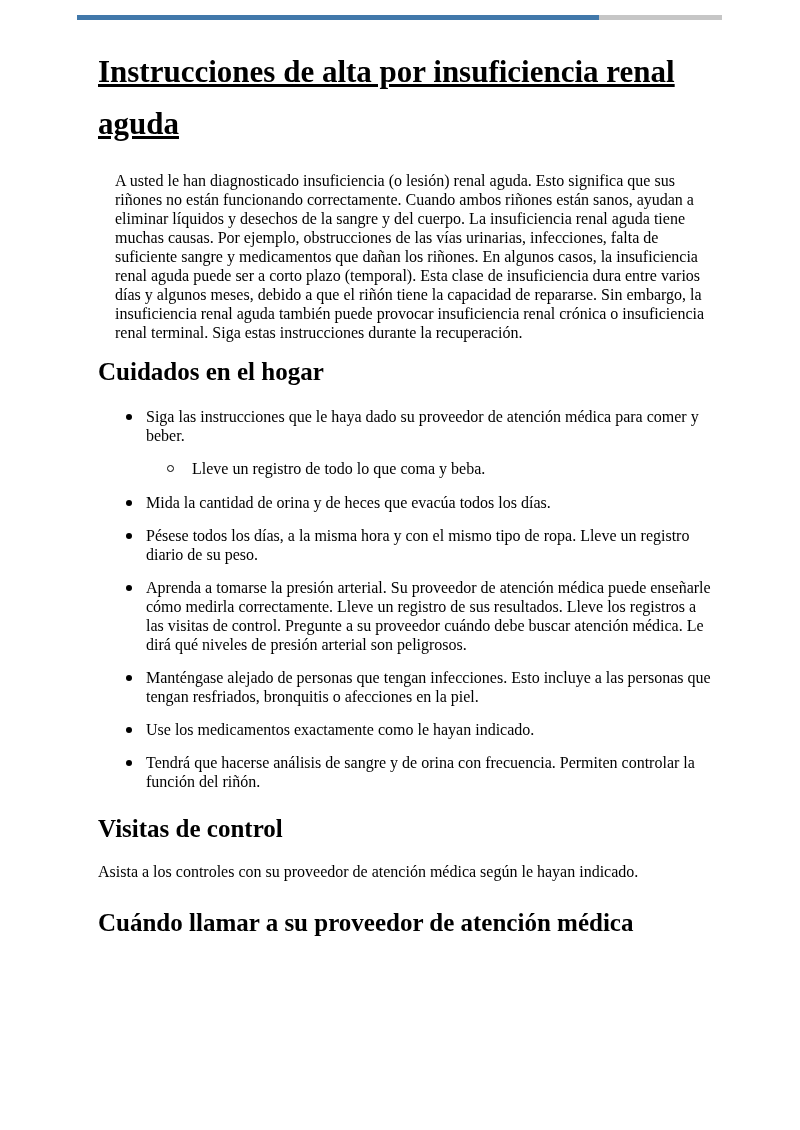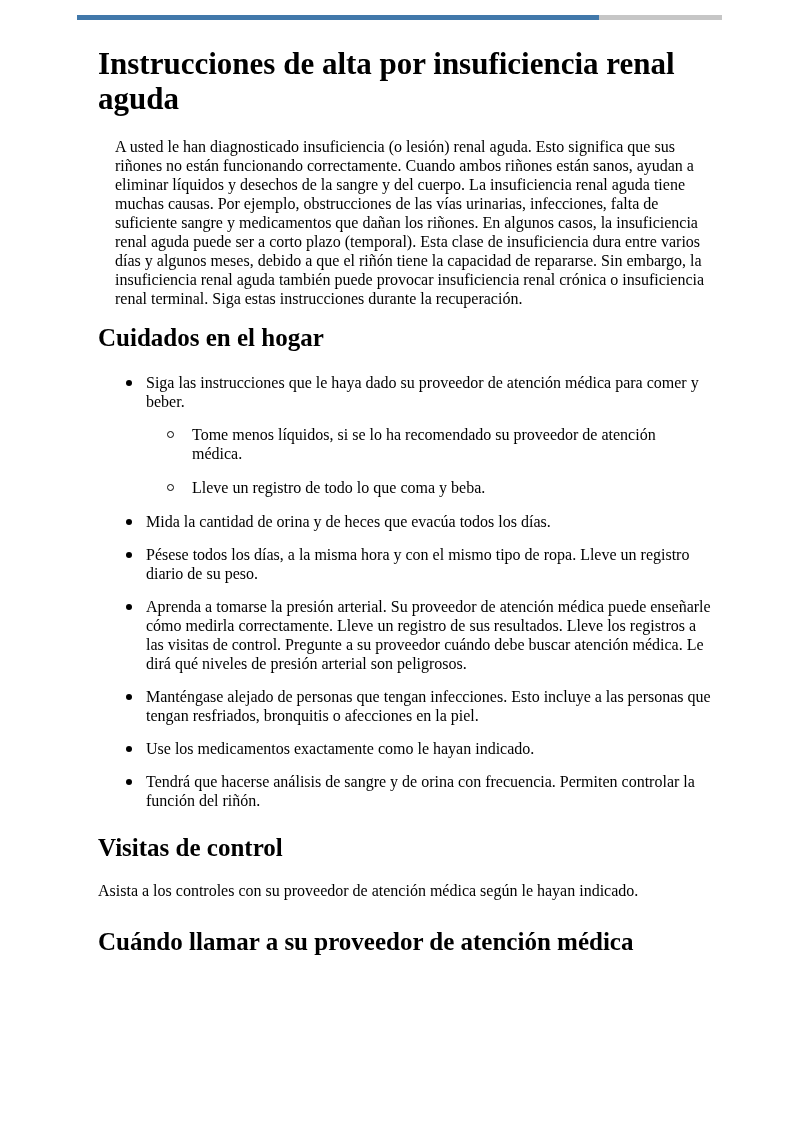--- a/index.html
+++ b/index.html
@@ -12,22 +12,22 @@
     overflow:hidden;
   }
   .rule { display:flex; }
   .rule-blue { width:81%; height:100%; background:#4178aa; }
   .rule-gray { flex:1; height:100%; background:#c6c6c6; }
   .top-rule { position:absolute; left:77px; top:15px; width:645px; height:5px; }
 
   .content { position:absolute; left:98px; top:0; width:615px; }
 
   h1 {
-    font-size:31px; line-height:35px; font-weight:bold;
-    margin:46px 7px 0 0; max-width:580px;
+    font-size:31px; line-height:52px; font-weight:bold;
+    margin:46px 7px 0 0; max-width:580px;text-decoration:underline;
   }
   .body-text { font-size:16px; line-height:19px; }
   p.intro  { margin:21px 0 0 17px; }
   h2 { font-size:25px; line-height:28px; font-weight:bold; margin:0; }
   h2.h-home  { margin-top:16px; }
   h2.h-visit { margin-top:24px; }
   h2.h-call  { margin-top:28px; }
   p.follow { margin:19px 0 0 0; }
 
   ul.l1 { list-style:none; margin:21px 0 0 0; padding:0; }
@@ -68,23 +68,20 @@
 
     <p class="intro body-text">A usted le han diagnosticado insuficiencia (o lesión) renal aguda. Esto significa que sus riñones no están funcionando correctamente. Cuando ambos riñones están sanos, ayudan a eliminar líquidos y desechos de la sangre y del cuerpo. La insuficiencia renal aguda tiene muchas causas. Por ejemplo, obstrucciones de las vías urinarias, infecciones, falta de suficiente sangre y medicamentos que dañan los riñones. En algunos casos, la insuficiencia renal aguda puede ser a corto plazo (temporal). Esta clase de insuficiencia dura entre varios días y algunos meses, debido a que el riñón tiene la capacidad de repararse. Sin embargo, la insuficiencia renal aguda también puede provocar insuficiencia renal crónica o insuficiencia renal terminal. Siga estas instrucciones durante la recuperación.</p>
 
     <h2 class="h-home">Cuidados en el hogar</h2>
 
     <ul class="l1 body-text">
       <li>
         <span>Siga las instrucciones que le haya dado su proveedor de atención médica para comer y beber.</span>
         <ul class="l2">
           <li>
-            <span>Tome menos líquidos, si se lo ha recomendado su proveedor de atención médica.</span>
-          </li>
-          <li>
             <span>Lleve un registro de todo lo que coma y beba.</span>
           </li>
         </ul>
       </li>
       <li>
         <span>Mida la cantidad de orina y de heces que evacúa todos los días.</span>
       </li>
       <li>
         <span>Pésese todos los días, a la misma hora y con el mismo tipo de ropa. Lleve un registro diario de su peso.</span>
       </li>

